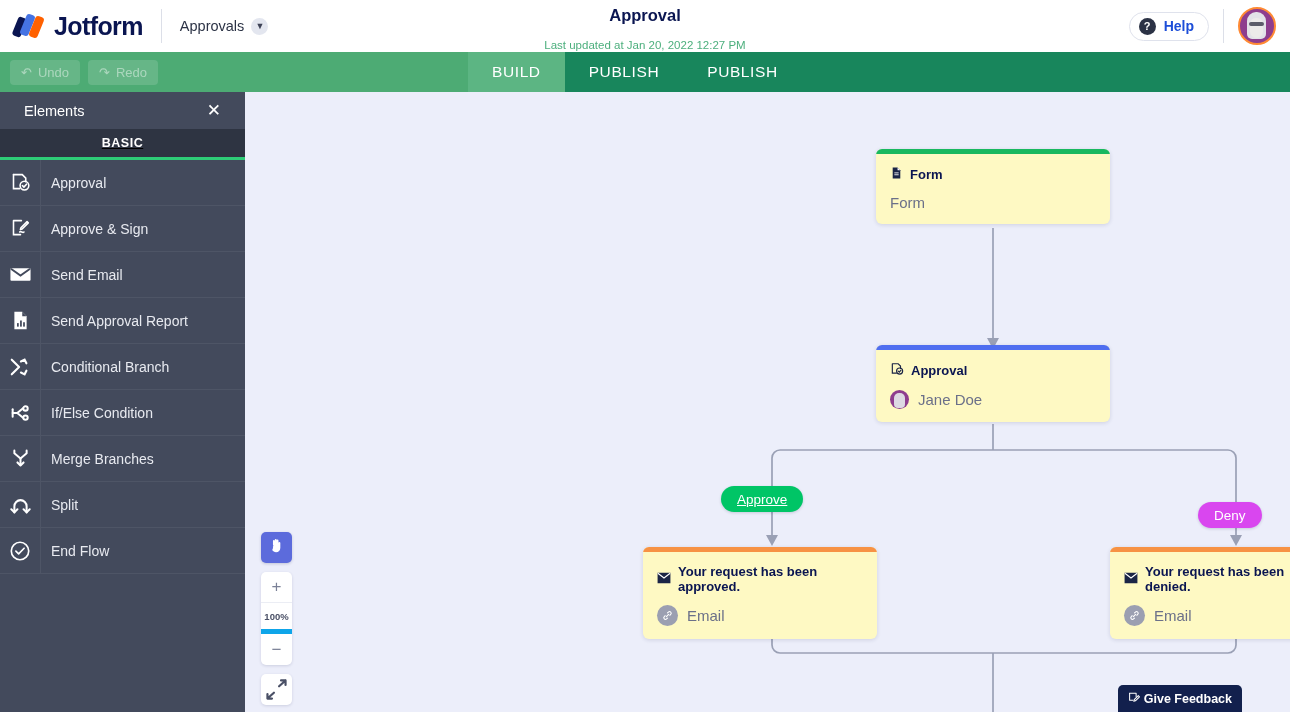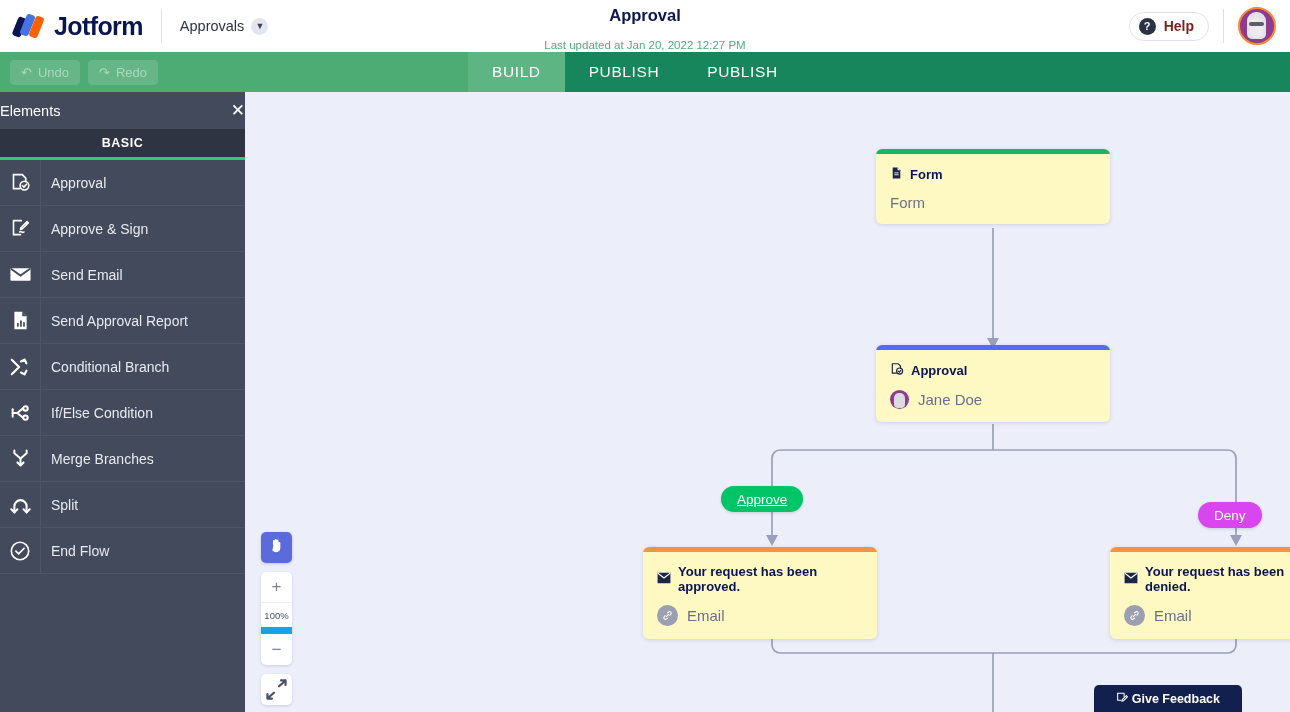--- a/index.html
+++ b/index.html
@@ -45,21 +45,21 @@
   .help-btn {
     display: flex; align-items: center; gap: 8px;
     border: 1px solid #dfe2ec; border-radius: 20px;
     padding: 5px 14px 5px 9px; cursor: pointer; background: #fff;
   }
   .help-q {
     width: 17px; height: 17px; border-radius: 50%; background: #2b3245;
     color: #fff; font-size: 11px; font-weight: bold;
     display: flex; align-items: center; justify-content: center;
   }
-  .help-label { font-size: 14px; color: #7f1d1d; font-weight: 600; }
+  .help-label { font-size: 14px; color: #1d4ed8; font-weight: 600; }
   .divider2 { width: 1px; height: 34px; background: #dcdfe8; }
   .avatar {
     width: 38px; height: 38px; border-radius: 50%;
     border: 2.5px solid #ff8a34; background: #8e3d8e;
     overflow: hidden; position: relative; cursor: pointer;
   }
   .av-hair { position: absolute; left: 7px; top: 3px; width: 19px; height: 27px;
     background: #e2e2e8; border-radius: 9px 9px 5px 5px; }
   .av-face { position: absolute; left: 10px; top: 9px; width: 13px; height: 20px;
     background: #eceaea; border-radius: 6px 6px 7px 7px; }
@@ -88,28 +88,29 @@
   }
   .tab.active { background: #5cb583; }
 
   
   .sidebar {
     position: absolute; top: 92px; left: 0; width: 245px; height: 620px;
     background: #434a5c;
   }
   .sb-head {
     height: 37px; display: flex; align-items: center;
-    padding: 0 0; justify-content: space-between;
+    padding: 0 24px; justify-content: space-between;
   }
   .sb-title { font-size: 14.5px; color: #ffffff; }
   .sb-close { font-size: 17px; color: #ffffff; cursor: pointer; line-height: 1; }
   .sb-tabs {
     height: 31px; background: #2e3442; display: flex;
     align-items: center; justify-content: center;
     border-bottom: 3px solid #2ecc77;
+    text-decoration: underline;
   }
   .sb-tab { font-size: 12.5px; color: #ffffff; font-weight: bold; letter-spacing: 0.5px; cursor: pointer; }
   .sb-item {
     height: 46px; display: flex; align-items: center;
     border-bottom: 1px solid #4e5566; cursor: pointer;
   }
   .sb-icon {
     width: 40px; display: flex; align-items: center; justify-content: center;
     color: #ffffff; flex: 0 0 40px;
   }
@@ -167,35 +168,35 @@
     margin-top: 9px; width: 31px; background: #ffffff; border-radius: 5px;
     box-shadow: 0 1px 3px rgba(30,35,80,0.15); overflow: hidden;
   }
   .zbtn {
     height: 31px; display: flex; align-items: center; justify-content: center;
     font-size: 17px; color: #7a8096; cursor: pointer;
     border-bottom: 1px solid #ebedf4;
   }
   .zlevel {
     height: 31px; display: flex; align-items: center; justify-content: center;
-    font-size: 9.5px; font-weight: normal; color: #4a5066;
-    border-bottom: 7px solid #0ea5e9;
+    font-size: 9.5px; font-weight: bold; color: #4a5066;
+    border-bottom: 5px solid #0ea5e9;
   }
   .zbtn.last { border-bottom: none; }
   .fitbtn {
     margin-top: 9px; width: 31px; height: 31px; background: #fff; border-radius: 5px;
     box-shadow: 0 1px 3px rgba(30,35,80,0.15); position: relative; cursor: pointer;
     color: #4a5066;
   }
 
   
   .feedback {
     position: absolute; right: 48px; bottom: 0; height: 27px;
     background: #12204d; border-radius: 5px 5px 0 0;
-    display: flex; align-items: center; gap: 3px; padding: 0 22px;
+    display: flex; align-items: center; gap: 3px; padding: 0 10px;
     color: #ffffff; font-size: 12.5px; font-weight: bold; cursor: pointer;
   }
 </style>
 </head>
 <body>
 
 <div class="app">
 
   <div class="topbar">
     <div class="brand">

